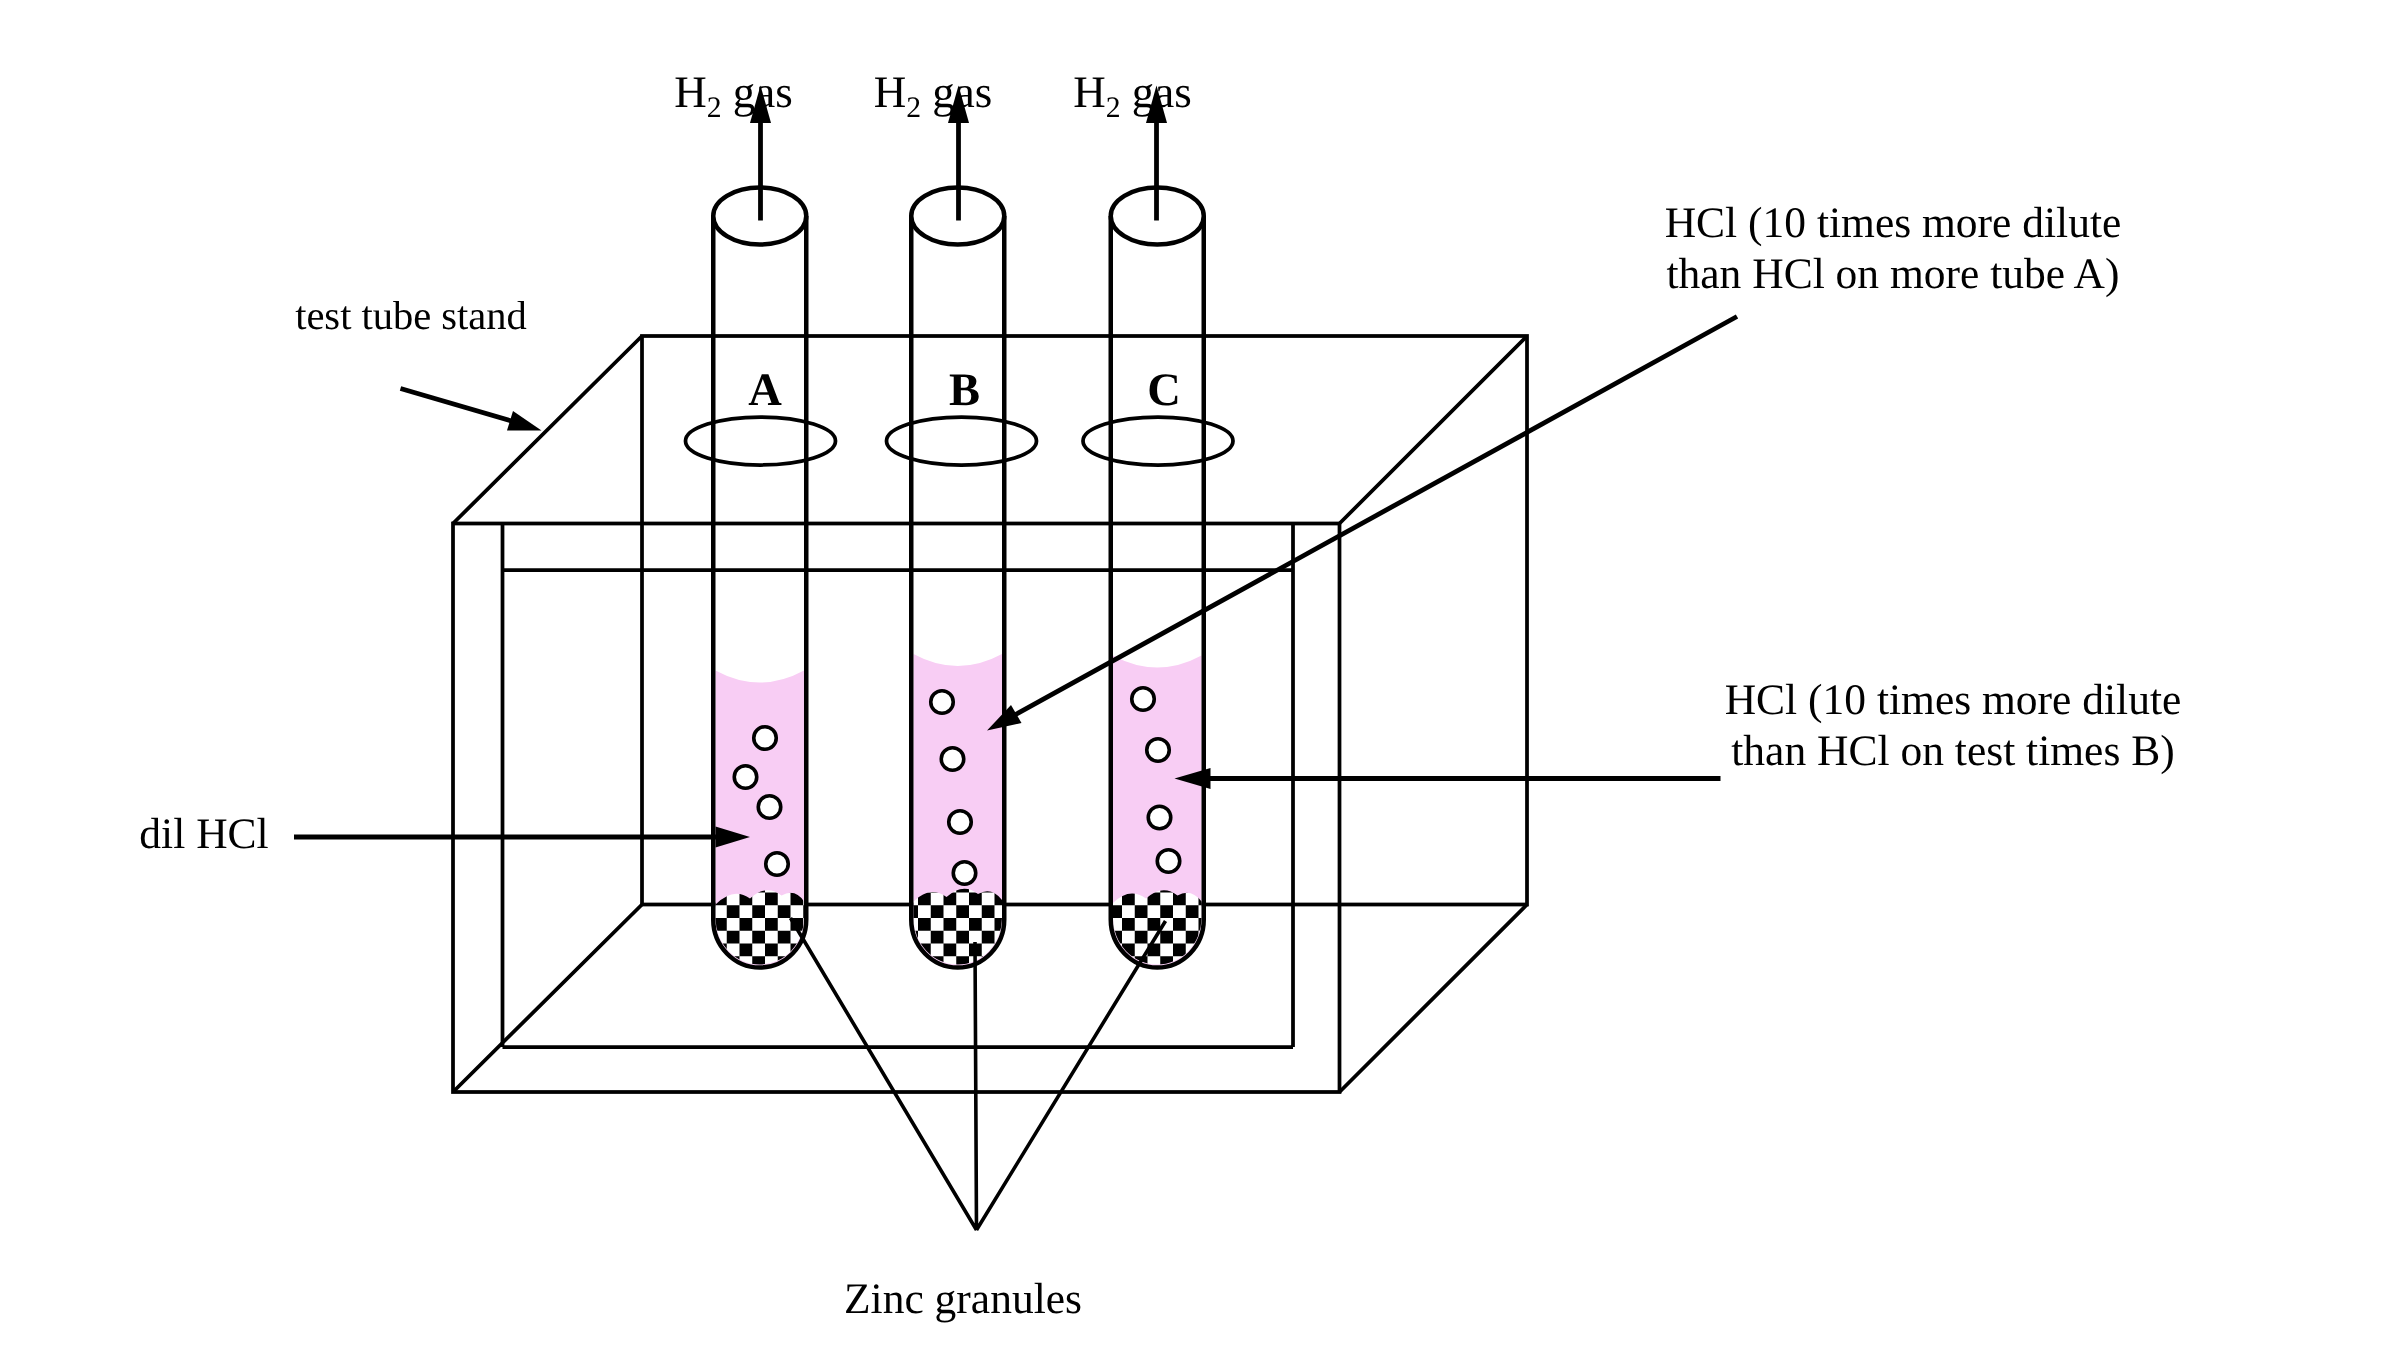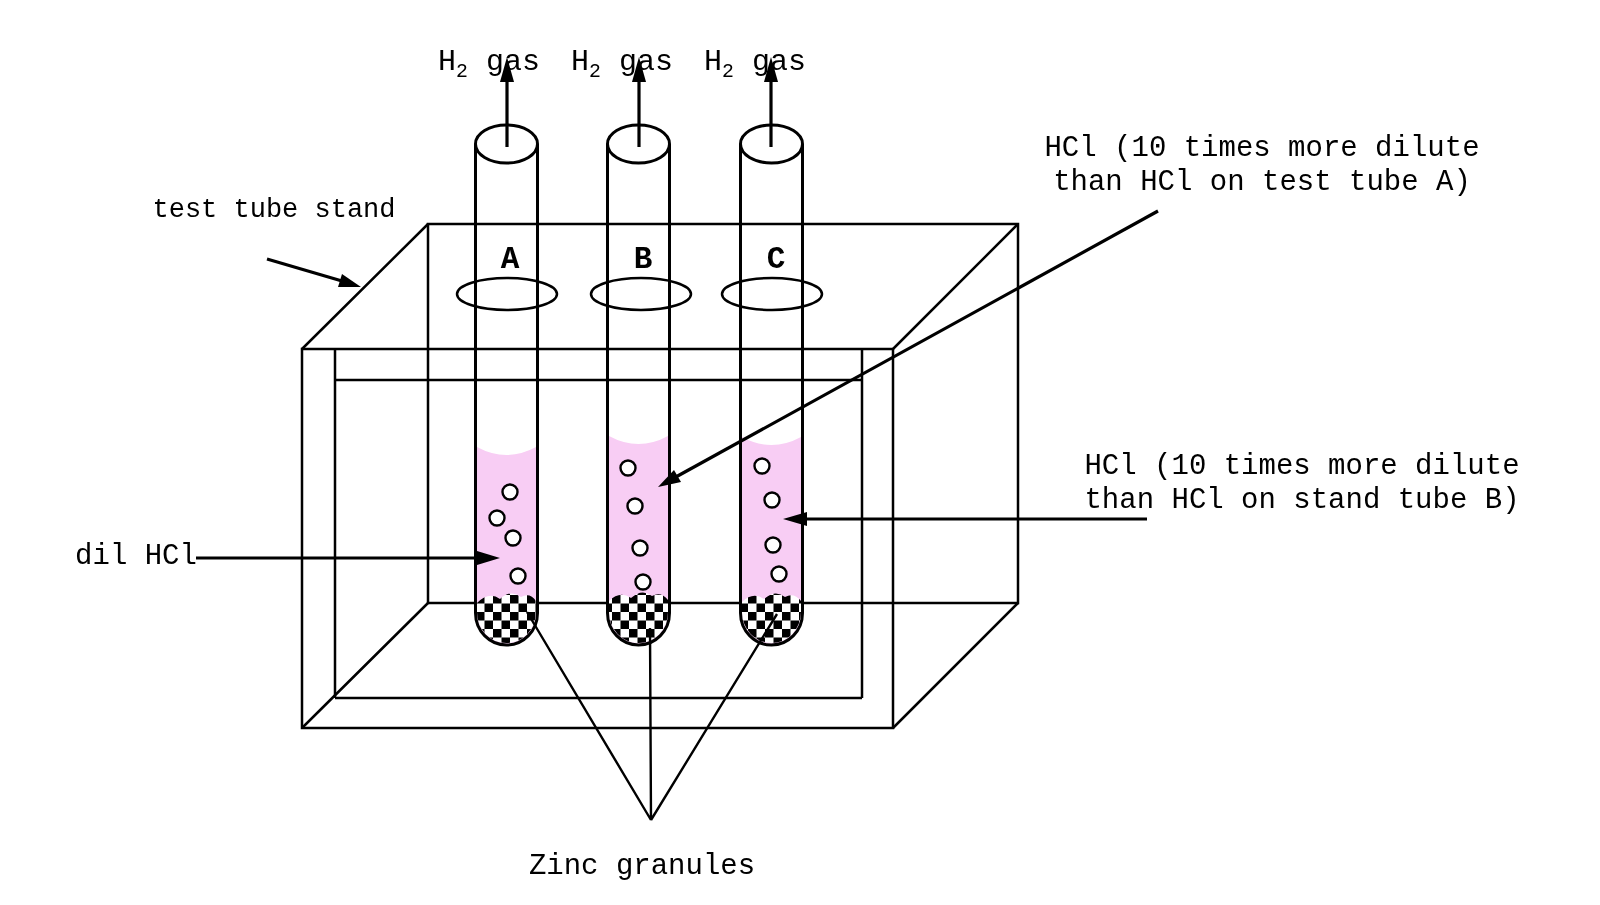--- a/index.html
+++ b/index.html
@@ -2,21 +2,21 @@
 <html style="--liquid: #f8cdf4; --ink: #000000;"><head>
 <meta charset="utf-8">
 <style>
   html, body {
     margin: 0; padding: 0;
     width: 1600px; height: 905px;
     background: #ffffff;
     overflow: hidden;
     font-family: "Liberation Serif", "DejaVu Serif", serif;
   }
-  #scene { position: relative; width: 1348px; height: 905px; font-family: Liberation Mono, monospace; }
+  #scene { position: relative; width: 1348px; height: 905px; }
   #art { position: absolute; left: 0; top: 0; }
 
   
   .ln   { stroke: var(--ink, #000); fill: none; stroke-width: 2.5; }
   .tube { stroke: var(--ink, #000); fill: none; stroke-width: 3; }
   .mouth{ stroke: var(--ink, #000); fill: #ffffff; stroke-width: 3; }
   .liquid { fill: var(--liquid, #f8cdf4); stroke: none; }
   .bubble { fill: #ffffff; stroke: var(--ink, #000); stroke-width: 2.4; }
   .granule { fill: url(#checker); stroke: none; }
   .arrow { stroke: var(--ink, #000); fill: none; stroke-width: 3.2; }
@@ -146,23 +146,23 @@
   <div class="lbl tube-letter" style="left:510px; top:242px;">A</div>
   <div class="lbl tube-letter" style="left:643px; top:242px;">B</div>
   <div class="lbl tube-letter" style="left:776px; top:242px;">C</div>
 
   <div class="lbl stand-lbl" style="left:254px; top:195px;margin-left:20px;">test tube stand</div>
 
   <div class="lbl dil-lbl" style="left:136px; top:540px;">dil HCl</div>
 
   <div class="lbl hcl-lbl" style="left:1262px; top:132px;">
     <div>HCl (10 times more dilute</div>
-    <div>than HCl on test tube A)</div>
+    <div>than HCl on more tube A)</div>
   </div>
 
   <div class="lbl hcl-lbl" style="left:1302px; top:450px;">
     <div>HCl (10 times more dilute</div>
-    <div>than HCl on stand tube B)</div>
+    <div>than HCl on test times B)</div>
   </div>
 
   <div class="lbl zinc-lbl" style="left:642px; top:850px;">Zinc granules</div>
 
 </div>
 
 </body></html>

